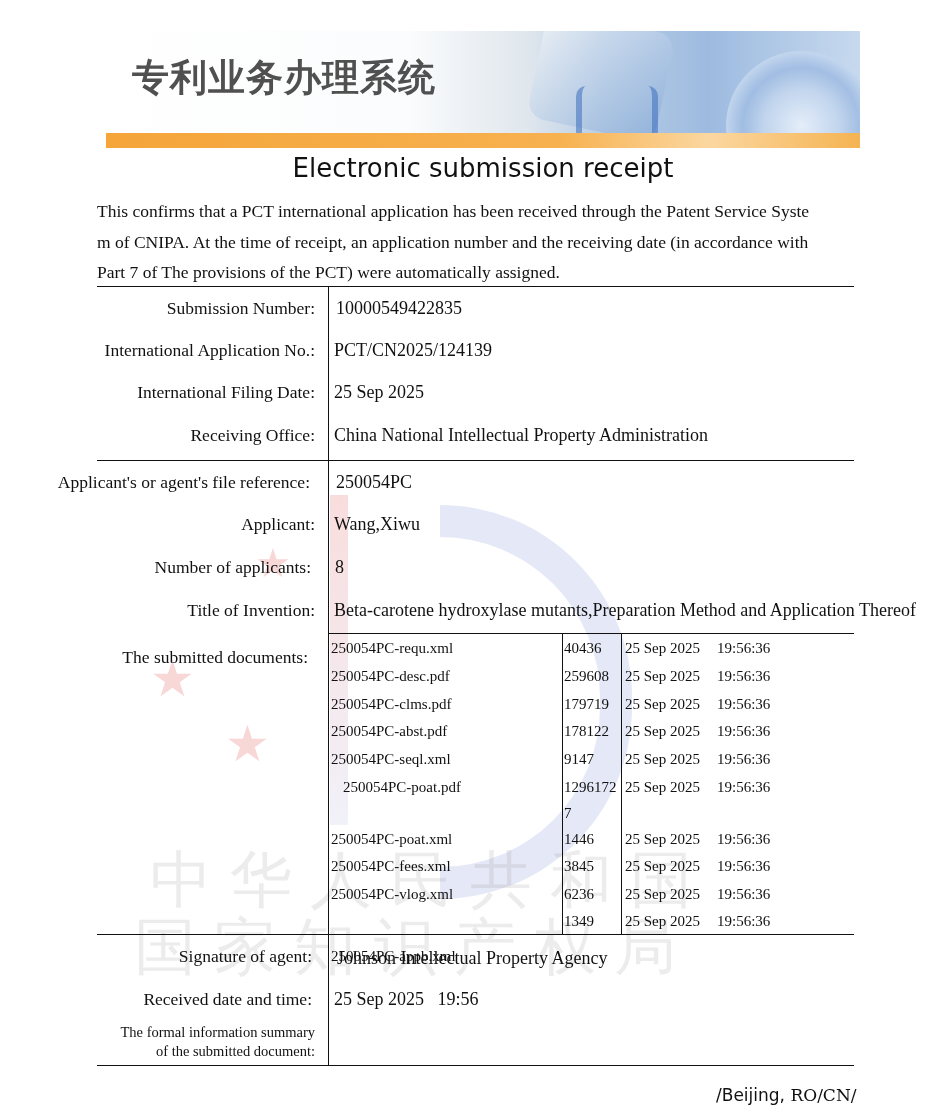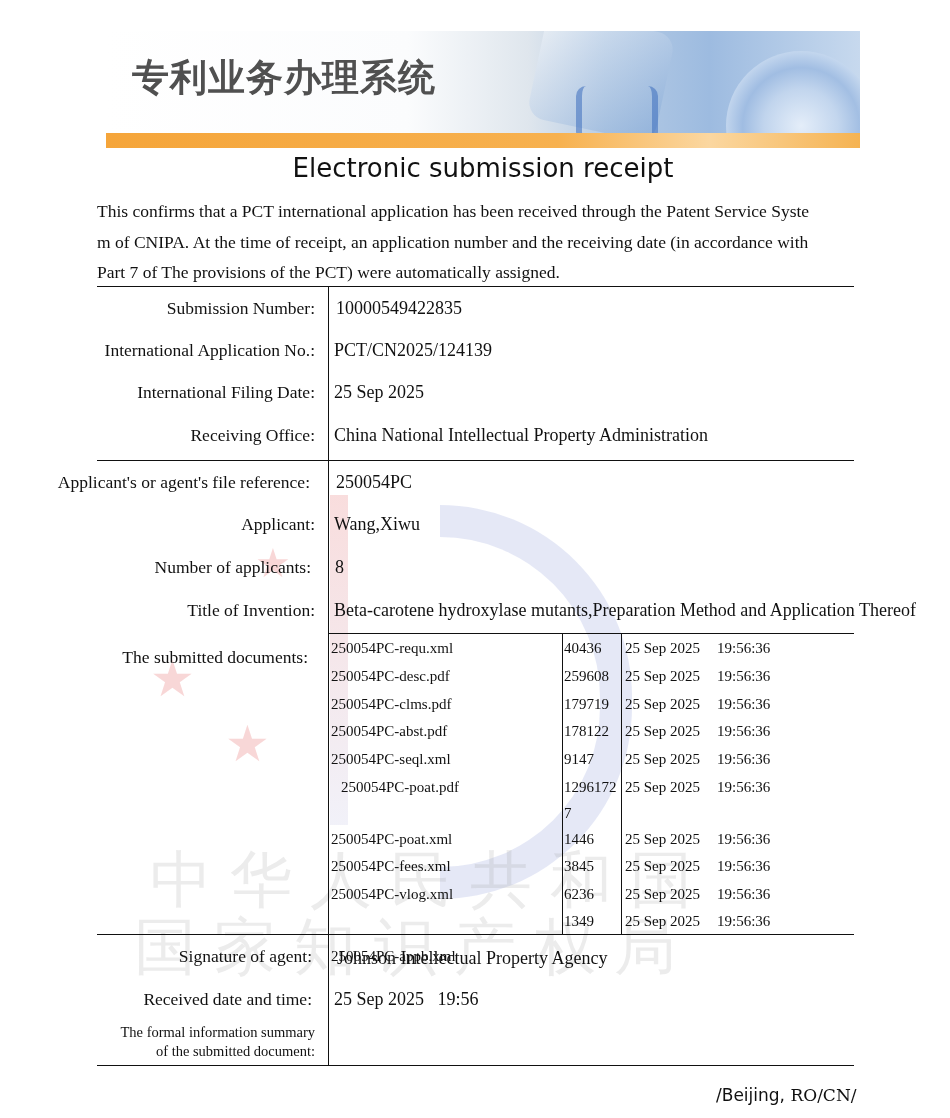--- a/index.html
+++ b/index.html
@@ -128,21 +128,21 @@
     <div class="doc" style="left:625px; top:723px;">25 Sep 2025</div>
     <div class="doc" style="left:717px; top:723px;">19:56:36</div>
   </div>
   <div>
     <div class="doc" style="left:331px; top:751px;">250054PC-seql.xml</div>
     <div class="doc" style="left:564px; top:751px;">9147</div>
     <div class="doc" style="left:625px; top:751px;">25 Sep 2025</div>
     <div class="doc" style="left:717px; top:751px;">19:56:36</div>
   </div>
   <div>
-    <div class="doc" style="left:341px; top:779px;">250054PC-poat.pdf</div>
+    <div class="doc" style="left:331px; top:779px;padding-left:12px;">250054PC-poat.pdf</div>
     <div class="doc" style="left:564px; top:779px;">1296172</div>
     <div class="doc" style="left:564px; top:805px;">7</div>
     <div class="doc" style="left:625px; top:779px;">25 Sep 2025</div>
     <div class="doc" style="left:717px; top:779px;">19:56:36</div>
   </div>
   <div>
     <div class="doc" style="left:331px; top:831px;">250054PC-poat.xml</div>
     <div class="doc" style="left:564px; top:831px;">1446</div>
     <div class="doc" style="left:625px; top:831px;">25 Sep 2025</div>
     <div class="doc" style="left:717px; top:831px;">19:56:36</div>

